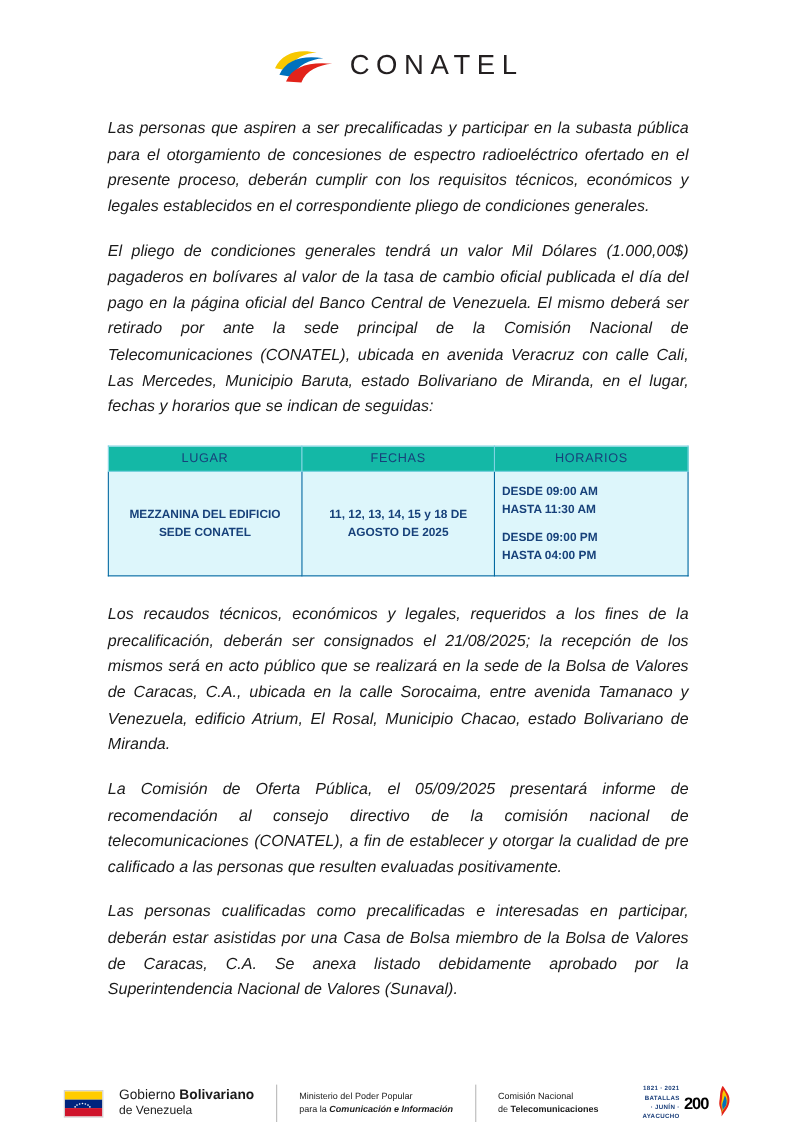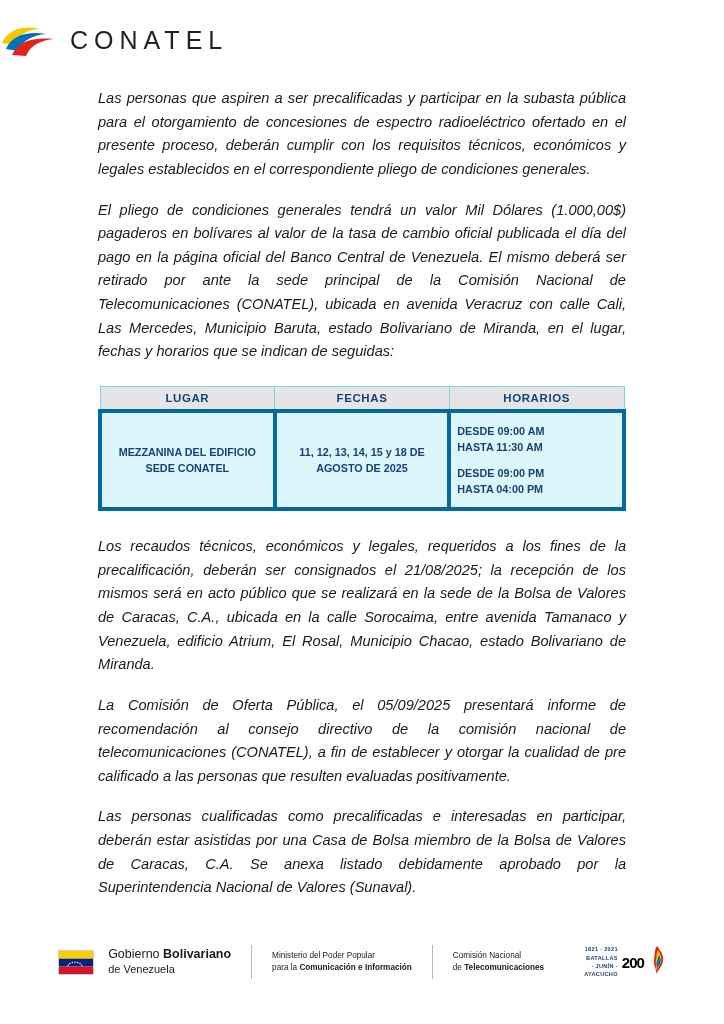--- a/index.html
+++ b/index.html
@@ -18,22 +18,23 @@
   .page {
     width: 724px;
     height: 1024px;
     box-sizing: border-box;
     padding: 0;
     position: relative;
   }
 
   
   .logo-block {
-    margin-top: 23px;
-    display: flex;
+    margin-top: 42px;
+    display: flex;
+    justify-content: center;
     align-items: center;
   }
   .logo-mark {
     position: relative;
     width: 58px;
     height: 34px;
     margin-right: 12px;
   }
   .logo-mark svg { display: block; }
   .logo-text {
@@ -64,53 +65,53 @@
     margin: 22px 0 24px 0;
     display: flex;
     justify-content: center;
   }
   table.info {
     border-collapse: collapse;
     width: 528px;
     table-layout: fixed;
   }
   table.info th {
-    background: #e5e5e5;
+    background: #14b8a6;
     color: #17417a;
     font-size: 11.5px;
-    font-weight: bold;
+    font-weight: normal;
     text-align: center;
     padding: 5px 2px;
     border: 1px solid #7fd3e2;
     letter-spacing: 0.6px;
   }
   table.info td {
     background: #ddf6fb;
-    border: 4px solid #0369a1;
+    border: 1px solid #0369a1;
     vertical-align: middle;
     font-size: 10.8px;
     font-weight: bold;
     color: #17417a;
     padding: 8px 6px;
     height: 78px;
   }
   td.cell-lugar { text-align: center; width: 33%; line-height: 1.5; }
   td.cell-fechas { text-align: center; width: 40%; line-height: 1.5; }
   td.cell-horarios { text-align: left; width: 27%; padding-left: 16px; line-height: 1.5; }
   .horario-gap { height: 10px; }
 
   
   .footer {
     position: absolute;
     left: 0;
     right: 0;
     bottom: 46px;
     height: 56px;
     display: flex;
-    align-items: flex-start;
+    align-items: flex-end;
     justify-content: center;
   }
   .footer-inner {
     display: flex;
     align-items: center;
     gap: 14px;
   }
   .flag {
     width: 34px;
     height: 23px;
@@ -128,21 +129,21 @@
     width: 1px;
     height: 34px;
     background: #b9b9b9;
     margin: 0 6px;
   }
   .min-text {
     font-size: 8.2px;
     line-height: 1.45;
     color: #1a1a1a;
   }
-  .min-text b { font-weight: bold; }
+  .min-text b { font-weight: bold; font-style: italic; }
   .conatel-foot {
     font-size: 8.2px;
     line-height: 1.45;
     color: #1a1a1a;
   }
   .conatel-foot b { font-weight: bold; }
   .bicentenario {
     display: flex;
     align-items: center;
     gap: 4px;

